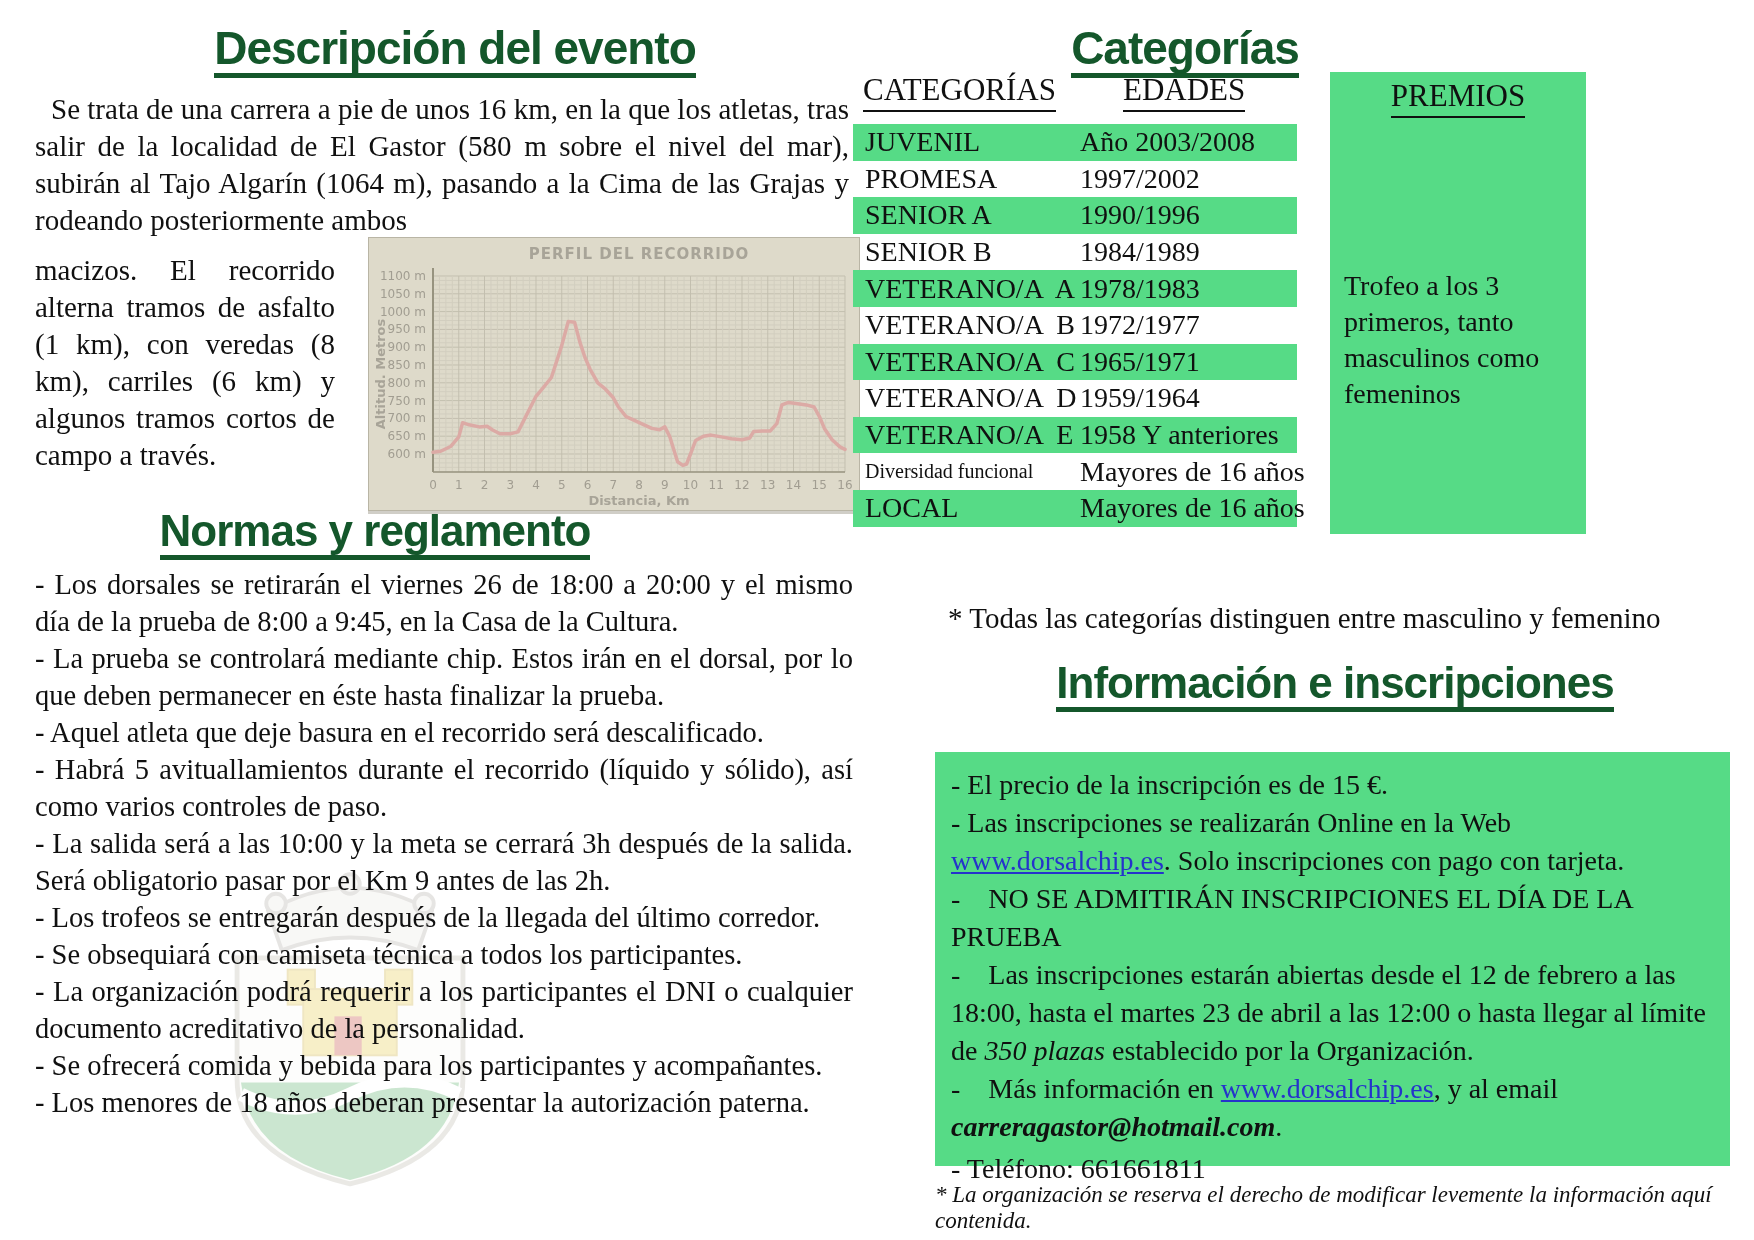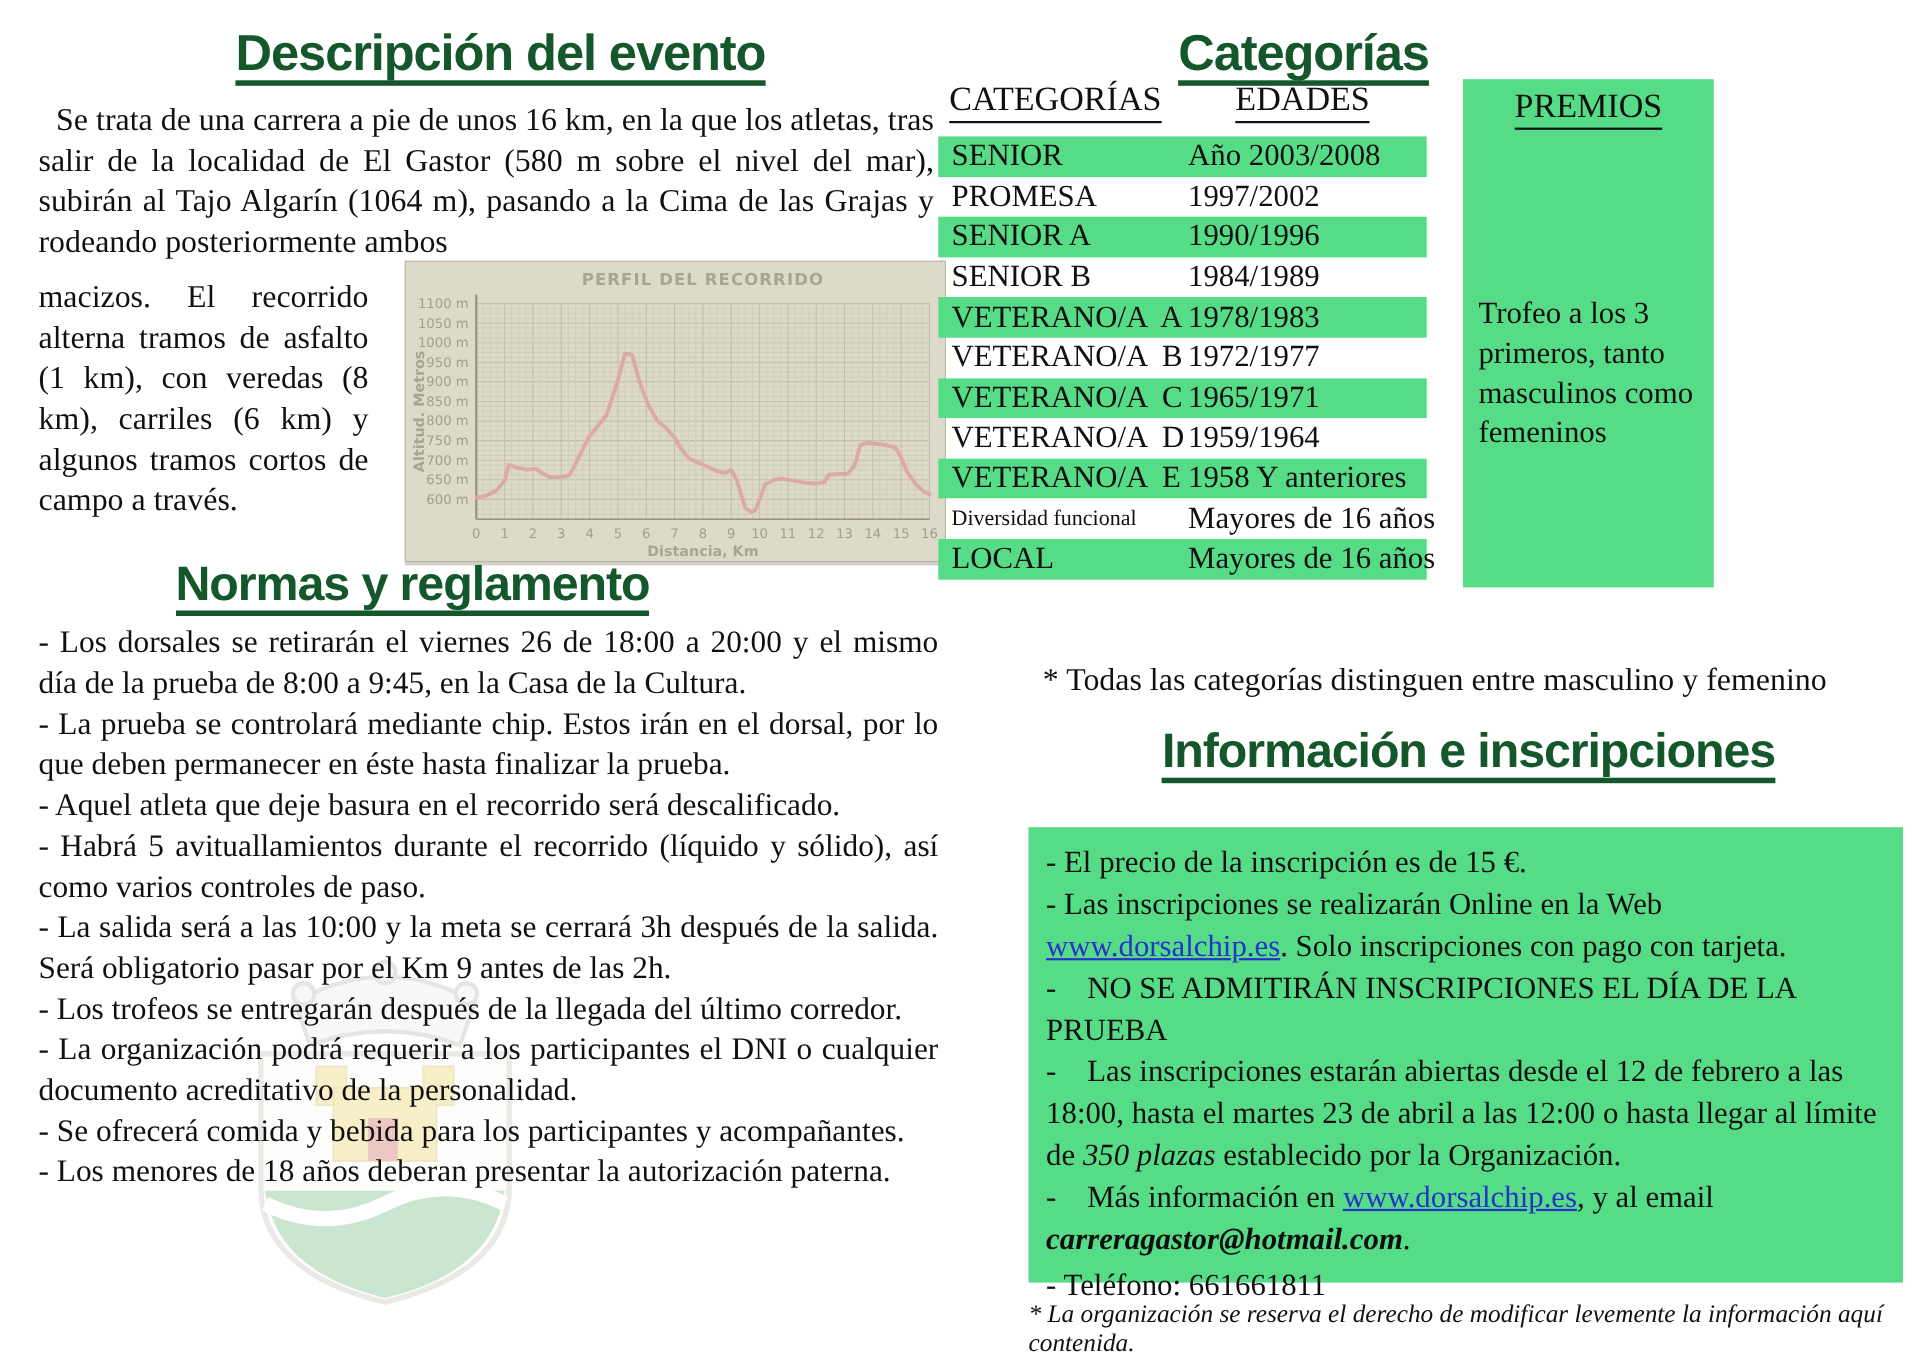--- a/index.html
+++ b/index.html
@@ -23,21 +23,21 @@
   .tick{font-family:"DejaVu Sans", sans-serif;font-size:12px;fill:#a19d91;}
   .ctitle{font-family:"DejaVu Sans", sans-serif;font-weight:700;font-size:15px;fill:#a8a498;letter-spacing:1px;}
   .alabel{font-family:"DejaVu Sans", sans-serif;font-weight:700;font-size:13px;fill:#a8a498;}
   
   .rules{position:absolute;left:35px;top:566px;width:818px;z-index:2;}
   .rule{margin:0;font-size:28.5px;line-height:37px;text-align:justify;}
   
   .crest{position:absolute;left:115px;top:845px;z-index:1;opacity:.28;}
   
   .col-head{position:absolute;font-size:31px;border-bottom:2px solid #101010;padding-bottom:2px;}
-  .premios-box{position:absolute;left:1330px;top:72px;width:228px;height:462px;background:#56db86;}
+  .premios-box{position:absolute;left:1330px;top:72px;width:256px;height:462px;background:#56db86;}
   .premios-head{display:block;margin:6px auto 0 auto;width:fit-content;font-size:31px;
                 border-bottom:2px solid #101010;padding-bottom:2px;}
   .premios-text{margin:150px 0 0 0;padding:0 14px;font-size:28px;line-height:36px;}
   .cat-rows{position:absolute;left:853px;top:124px;width:444px;}
   .cat-row{display:flex;align-items:center;height:36.6px;}
   .cat-row.hl{background:#56db86;}
   .cat-name{width:215px;padding-left:12px;font-size:28px;white-space:pre;flex:none;}
   .cat-row.small .cat-name{font-size:20px;}
   .cat-ages{font-size:28px;white-space:pre;}
   .cat-note{position:absolute;left:948px;top:602px;width:800px;font-size:29px;}
@@ -231,40 +231,41 @@
     <path d="M64,128 q28,14 56,0 t56,0" stroke="#ffffff" stroke-width="7" fill="none"></path>
   </svg>
 
   <div class="rules">
       <p class="rule">- Los dorsales se retirarán el viernes 26 de 18:00 a 20:00 y el mismo día de la prueba de 8:00 a 9:45, en la Casa de la Cultura.</p>
       <p class="rule">- La prueba se controlará mediante chip. Estos irán en el dorsal, por lo que deben permanecer en éste hasta finalizar la prueba.</p>
       <p class="rule">- Aquel atleta que deje basura en el recorrido será descalificado.</p>
       <p class="rule">- Habrá 5 avituallamientos durante el recorrido (líquido y sólido), así como varios controles de paso.</p>
       <p class="rule">- La salida será a las 10:00 y la meta se cerrará 3h después de la salida. Será obligatorio pasar por el Km 9 antes de las 2h.</p>
       <p class="rule">- Los trofeos se entregarán después de la llegada del último corredor.</p>
+      <p class="rule">- Se obsequiará con camiseta técnica a todos los participantes.</p>
       <p class="rule">- La organización podrá requerir a los participantes el DNI o cualquier documento acreditativo de la personalidad.</p>
       <p class="rule">- Se ofrecerá comida y bebida para los participantes y acompañantes.</p>
       <p class="rule">- Los menores de 18 años deberan presentar la autorización paterna.</p>
     </div>
 
   <div class="h-wrap" style="left:935px;top:8px;width:500px;">
     <span class="h-green h-big">Categorías</span>
   </div>
 
   <span class="col-head" style="left:863px;top:72px;">CATEGORÍAS</span>
   <span class="col-head" style="left:1123px;top:72px;">EDADES</span>
 
   <div class="premios-box">
     <span class="premios-head">PREMIOS</span>
     <p class="premios-text">Trofeo a los 3 primeros, tanto masculinos como femeninos</p>
   </div>
 
   <div class="cat-rows">
       <div class="cat-row hl">
-        <span class="cat-name">SENIOR</span>
+        <span class="cat-name">JUVENIL</span>
         <span class="cat-ages">Año 2003/2008</span>
       </div>
       <div class="cat-row">
         <span class="cat-name">PROMESA</span>
         <span class="cat-ages">1997/2002</span>
       </div>
       <div class="cat-row hl">
         <span class="cat-name">SENIOR A</span>
         <span class="cat-ages">1990/1996</span>
       </div>

